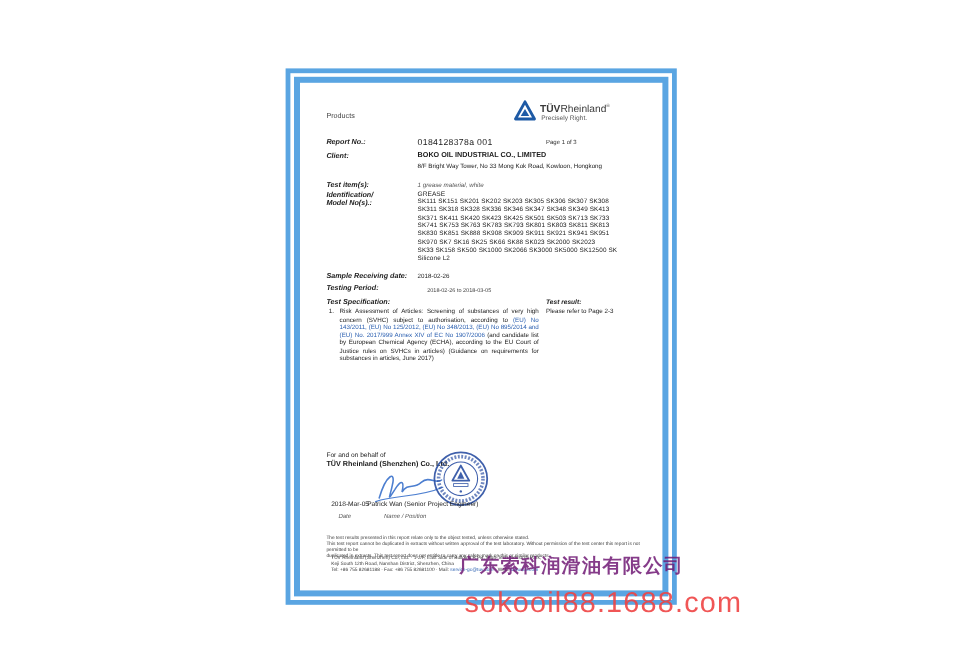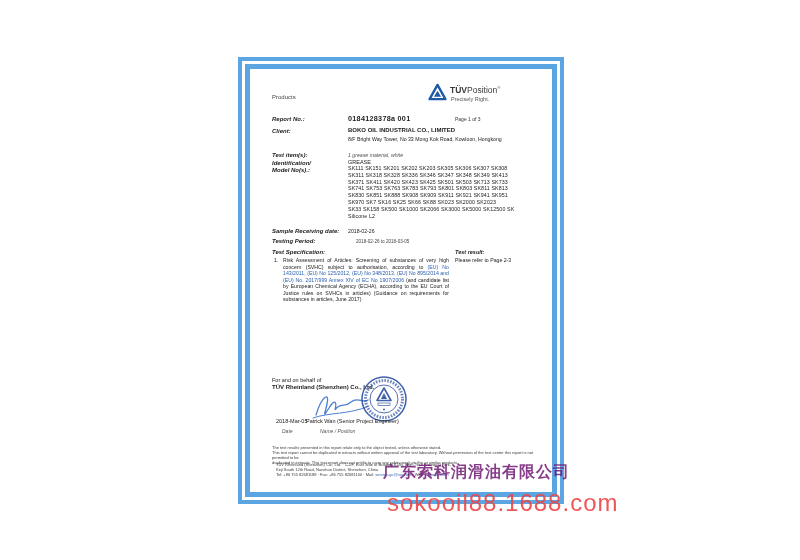--- a/index.html
+++ b/index.html
@@ -37,27 +37,27 @@
     <div class="abs" style="left:20px;top:23px;font-size:6px;color:#444;">Products</div>
 
     <div class="abs" style="left:176px;top:11px;width:115px;height:26px;">
       <span class="abs" style="left:0;top:1px;">
         <svg width="19" height="18" viewBox="0 0 24 22">
           <path d="M12 2 L22 20 L2 20 Z" fill="none" stroke="#1e5aa5" stroke-width="3" stroke-linejoin="round"></path>
           <path d="M12 9.5 L16.5 17 L7.5 17 Z" fill="#1e5aa5"></path>
         </svg>
       </span>
       <span class="abs" style="left:22px;top:3px;font-size:8.5px;color:#3a3a3a;white-space:nowrap;">
-        <b>TÜV</b><span>Position</span><sup style="font-size:4px;">®</sup>
+        <b>TÜV</b><span>Rheinland</span><sup style="font-size:4px;">®</sup>
       </span>
       <span class="abs" style="left:23px;top:14px;font-size:5.5px;color:#555;">Precisely Right.</span>
     </div>
 
     <div class="abs lbl" style="left:20px;top:45px;">Report No.:</div>
-    <div class="abs" style="left:96px;top:43px;font-size:7.2px;font-weight:bold;letter-spacing:.3px;">0184128378a 001</div>
+    <div class="abs" style="left:96px;top:43px;font-size:7.2px;font-weight:normal;letter-spacing:.3px;">0184128378a 001</div>
     <div class="abs" style="left:203px;top:45px;font-size:5px;color:#333;">Page 1 of 3</div>
 
     <div class="abs lbl" style="left:20px;top:57px;">Client:</div>
     <div class="abs" style="left:96px;top:56px;font-size:6px;font-weight:bold;">BOKO OIL INDUSTRIAL CO., LIMITED</div>
     <div class="abs small" style="left:96px;top:65px;">8/F Bright Way Tower, No 33 Mong Kok Road, Kowloon, Hongkong</div>
 
     <div class="abs lbl" style="left:20px;top:81px;">Test item(s):</div>
     <div class="abs small" style="left:96px;top:81px;font-style:italic;color:#555;">1 grease material, white</div>
 
     <div class="abs lbl" style="left:20px;top:89px;">Identification/</div>

